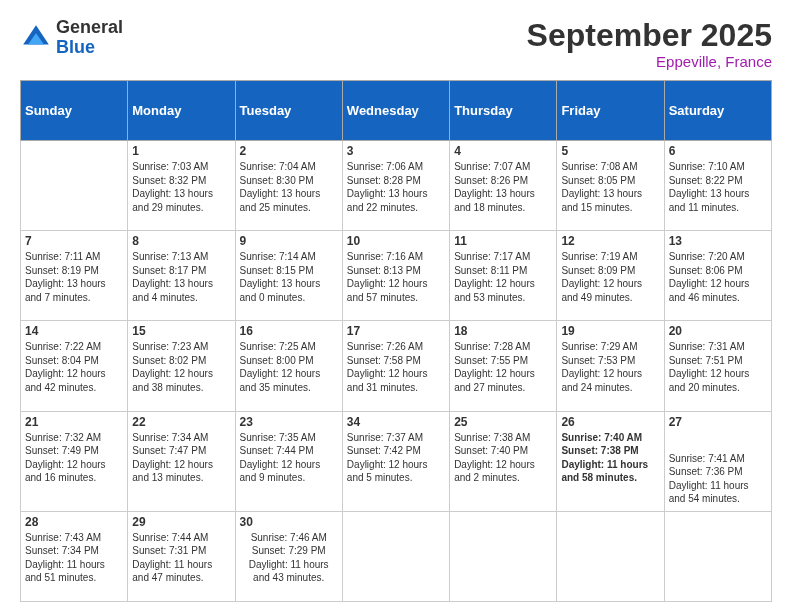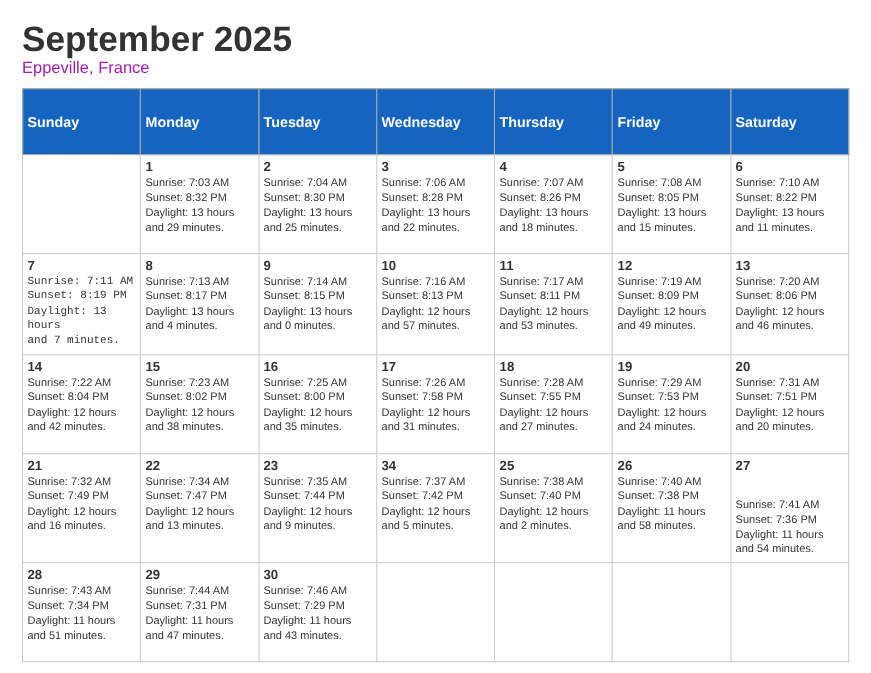--- a/index.html
+++ b/index.html
@@ -41,21 +41,21 @@
     .logo-blue {
       font-size: 18px;
       font-weight: bold;
       color: #1565c0;
     }
     .logo-icon {
       width: 32px;
       height: 32px;
     }
     .title-block {
-      text-align: left;
+      text-align: right;
     }
     .month-title {
       font-size: 32px;
       font-weight: bold;
       color: #333;
       line-height: 1.1;
     }
     .location {
       font-size: 15px;
       color: #a21caf;
@@ -96,20 +96,30 @@
     }
     .empty-cell {
       background: #fff;
     }
   </style>
 </head>
 <body>
 
 <div class="page">
   <div class="header">
+    <div class="logo">
+      <svg class="logo-icon" viewBox="0 0 40 40" xmlns="http://www.w3.org/2000/svg">
+        <polygon points="20,4 36,28 4,28" fill="#1565c0"></polygon>
+        <polygon points="20,14 30,28 10,28" fill="#42a5f5"></polygon>
+      </svg>
+      <div class="logo-text">
+        <span class="logo-general">General</span>
+        <span class="logo-blue">Blue</span>
+      </div>
+    </div>
     <div class="title-block">
       <div class="month-title">September 2025</div>
       <div class="location">Eppeville, France</div>
     </div>
   </div>
 
   <table class="calendar">
     <thead>
       <tr>
       <th>Sunday</th>
@@ -163,21 +173,21 @@
             <span class="day-num">6</span>
             <div class="cell-content" style="white-space: pre-line;">Sunrise: 7:10 AM
 Sunset: 8:22 PM
 Daylight: 13 hours
 and 11 minutes.</div>
           </td>
         </tr>
         <tr>
           <td>
             <span class="day-num">7</span>
-            <div class="cell-content" style="white-space: pre-line; font-family: Liberation Mono, monospace;">Sunrise: 7:11 AM
+            <div class="cell-content" style="white-space: pre-line;">Sunrise: 7:11 AM
 Sunset: 8:19 PM
 Daylight: 13 hours
 and 7 minutes.</div>
           </td>
           <td>
             <span class="day-num">8</span>
             <div class="cell-content" style="white-space: pre-line;">Sunrise: 7:13 AM
 Sunset: 8:17 PM
 Daylight: 13 hours
 and 4 minutes.</div>
@@ -300,21 +310,21 @@
           </td>
           <td>
             <span class="day-num">25</span>
             <div class="cell-content" style="white-space: pre-line;">Sunrise: 7:38 AM
 Sunset: 7:40 PM
 Daylight: 12 hours
 and 2 minutes.</div>
           </td>
           <td>
             <span class="day-num">26</span>
-            <div class="cell-content" style="white-space: pre-line;">Sunrise: 7:40 AM
+            <div class="cell-content" style="white-space: pre-line; font-weight: bold;">Sunrise: 7:40 AM
 Sunset: 7:38 PM
 Daylight: 11 hours
 and 58 minutes.</div>
           </td>
           <td>
             <span class="day-num">27</span>
             <div class="cell-content" style="white-space: pre-line; margin-top: 23px;">Sunrise: 7:41 AM
 Sunset: 7:36 PM
 Daylight: 11 hours
 and 54 minutes.</div>
@@ -330,21 +340,21 @@
           </td>
           <td>
             <span class="day-num">29</span>
             <div class="cell-content" style="white-space: pre-line;">Sunrise: 7:44 AM
 Sunset: 7:31 PM
 Daylight: 11 hours
 and 47 minutes.</div>
           </td>
           <td>
             <span class="day-num">30</span>
-            <div class="cell-content" style="white-space: pre-line;">Sunrise: 7:46 AM
+            <div class="cell-content" style="white-space: pre-line; text-align: center;">Sunrise: 7:46 AM
 Sunset: 7:29 PM
 Daylight: 11 hours
 and 43 minutes.</div>
           </td>
           <td class="empty-cell"></td>
           <td class="empty-cell"></td>
           <td class="empty-cell"></td>
           <td class="empty-cell"></td>
         </tr>
       </tbody>

